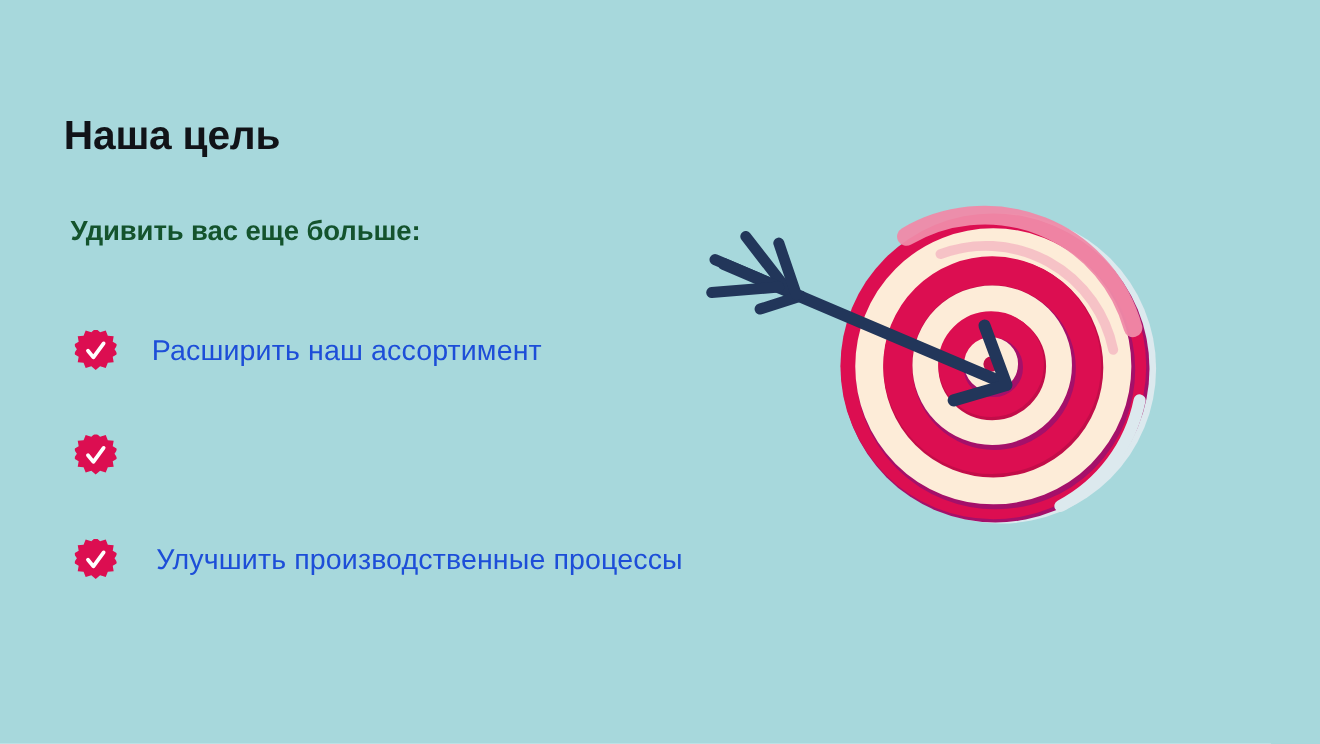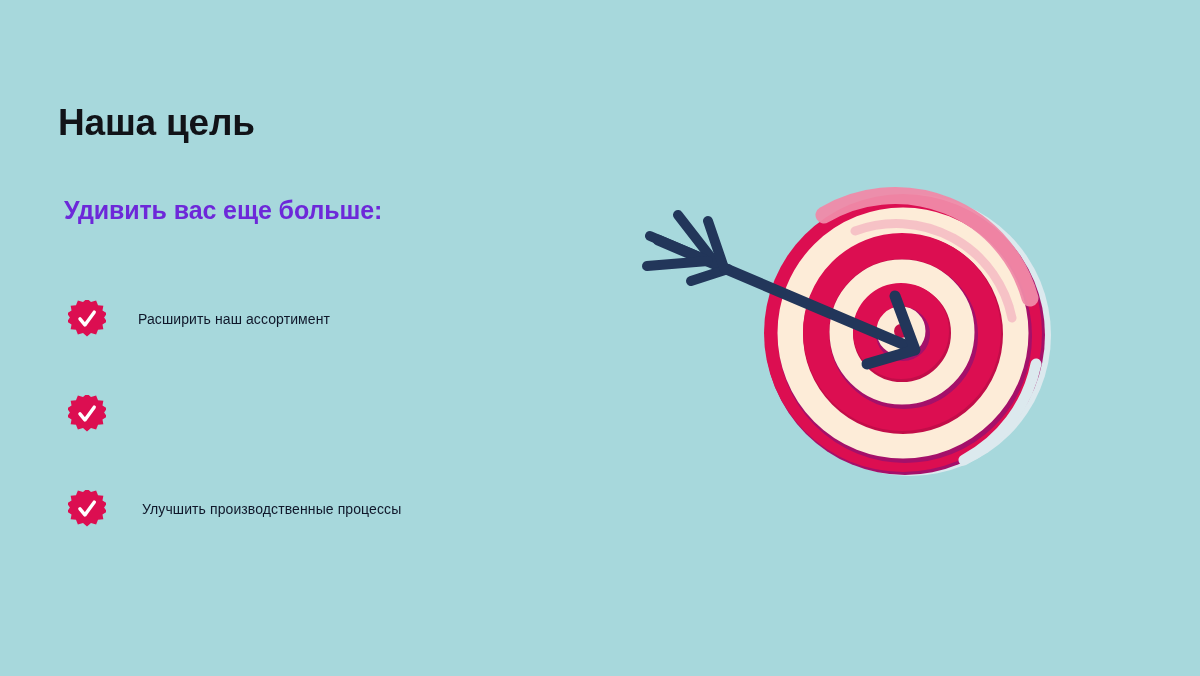--- a/index.html
+++ b/index.html
@@ -43,21 +43,21 @@
     white-space: nowrap;
   }
 
   #subtitle {
     position: absolute;
     left: 64px;
     top: 197px;
     font-size: 25px;
     font-weight: bold;
     letter-spacing: -0.1px;
-    color: #6d28d9;
+    color: #14532d;
     line-height: 1.1;
     white-space: nowrap;
   }
 
   #bullet-list {
     position: absolute;
     left: 0;
     top: 295px;
     width: 640px;
   }
@@ -84,23 +84,23 @@
     display: block;
     width: 38px;
     height: 38px;
   }
 
   .bullet-label {
     position: absolute;
     left: 138px;
     top: 50%;
     transform: translateY(-50%);
-    font-size: 14px;
+    font-size: 26px;
     font-weight: normal;
-    color: #0f172a;
+    color: #1d4ed8;
     white-space: nowrap;
     letter-spacing: 0.1px;
   }
 
   .bullet-row.indented .bullet-label {
     left: 142px;
   }
 
   
   #target-illustration {

